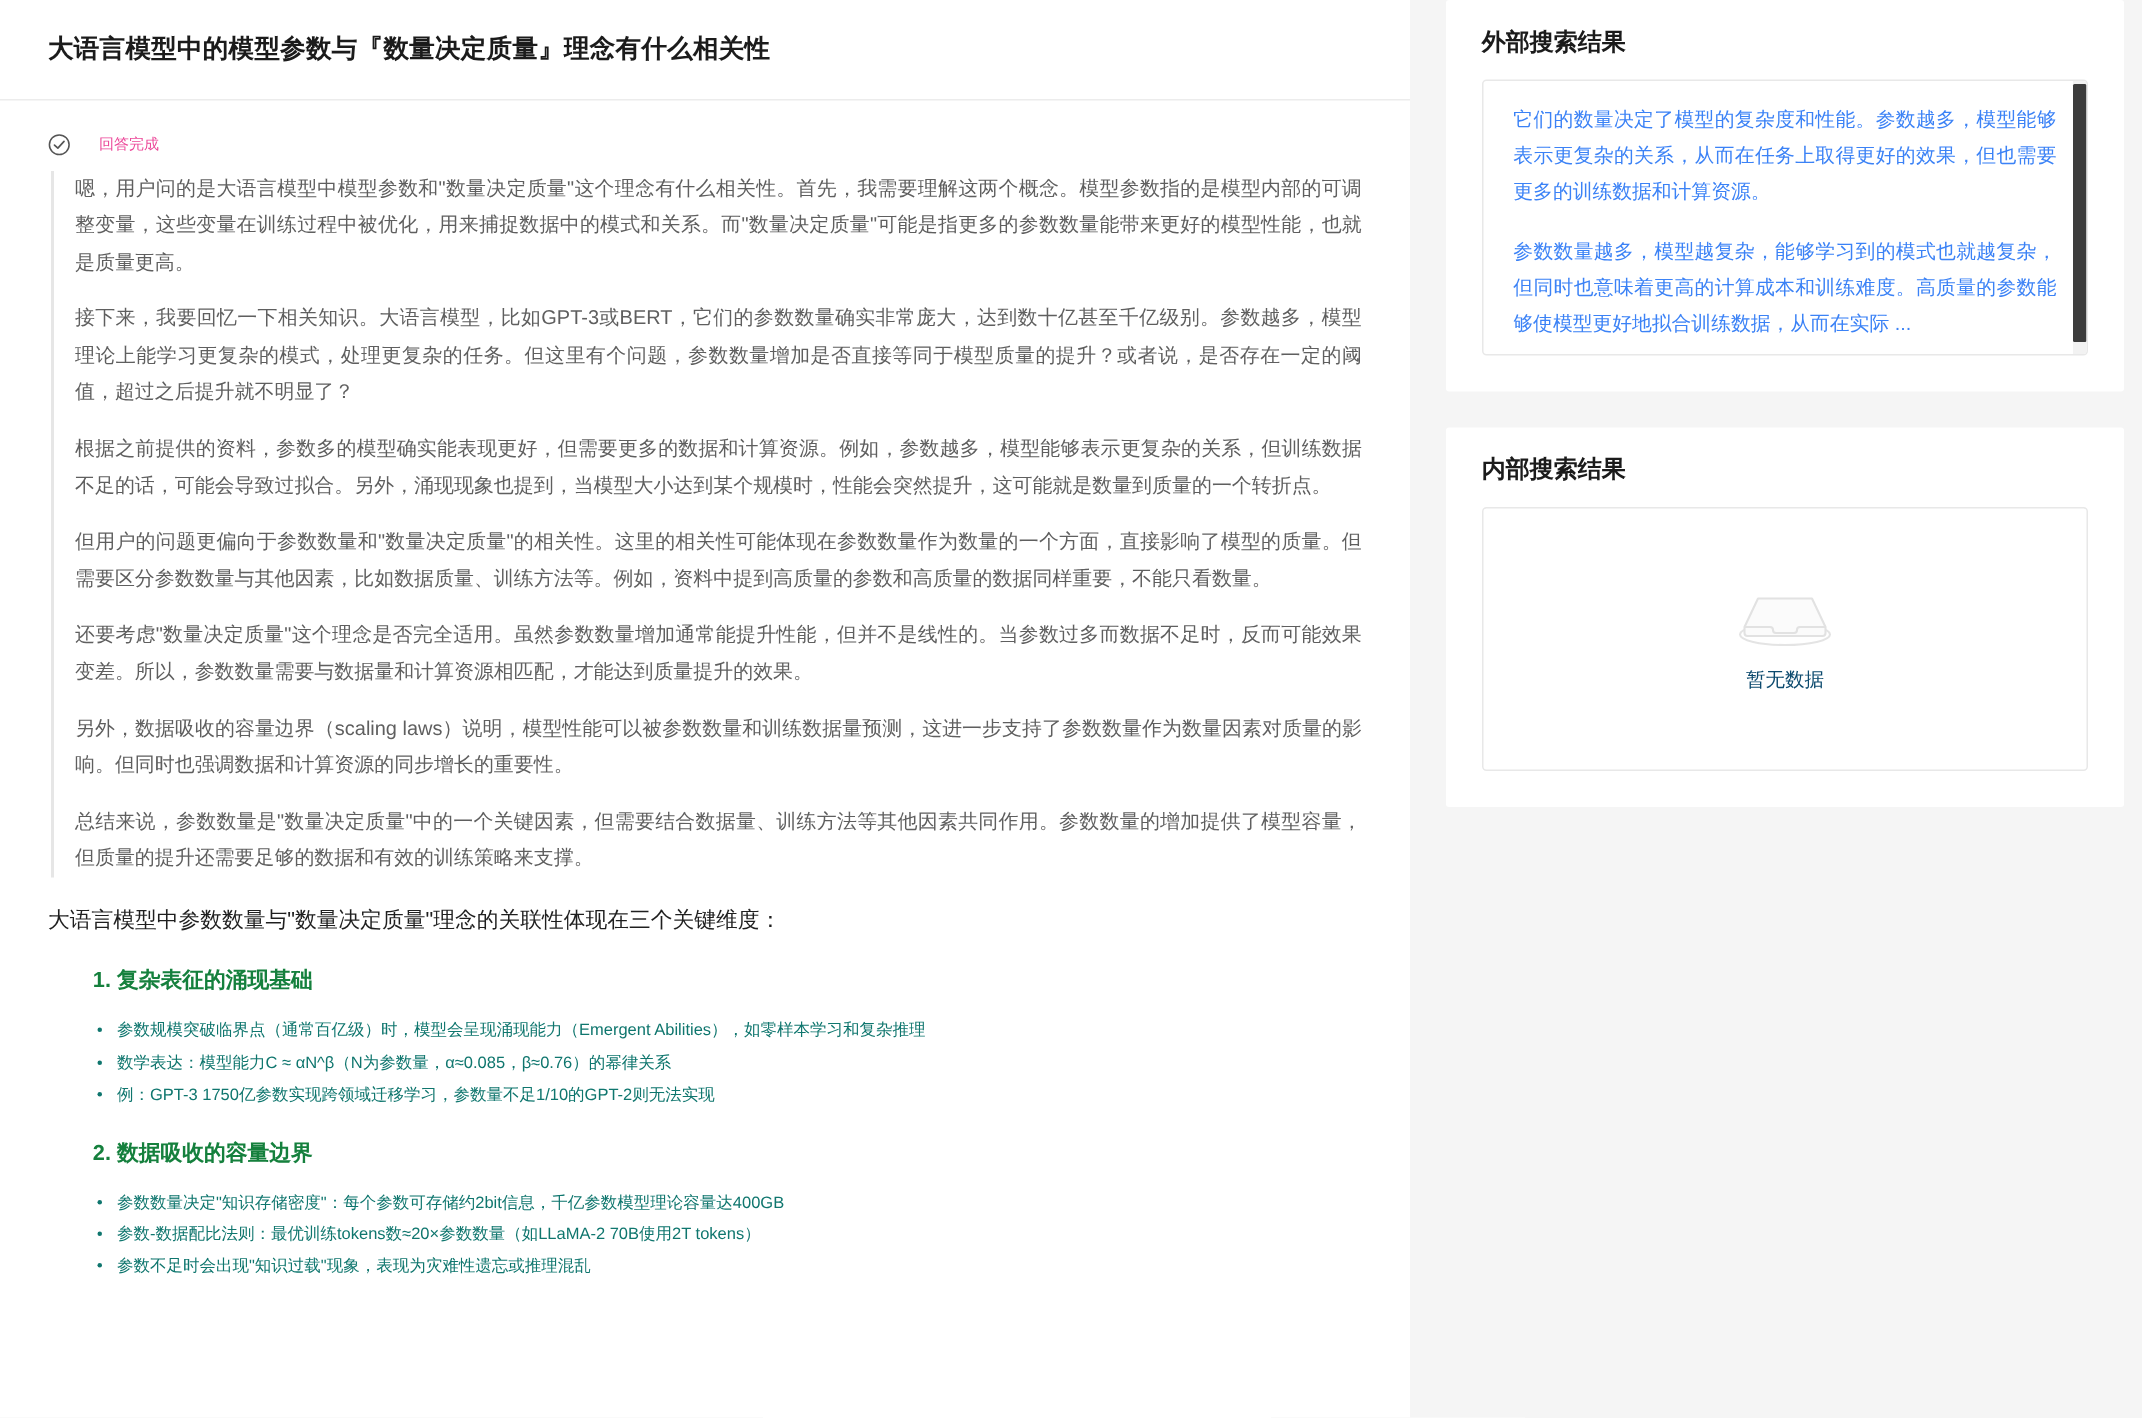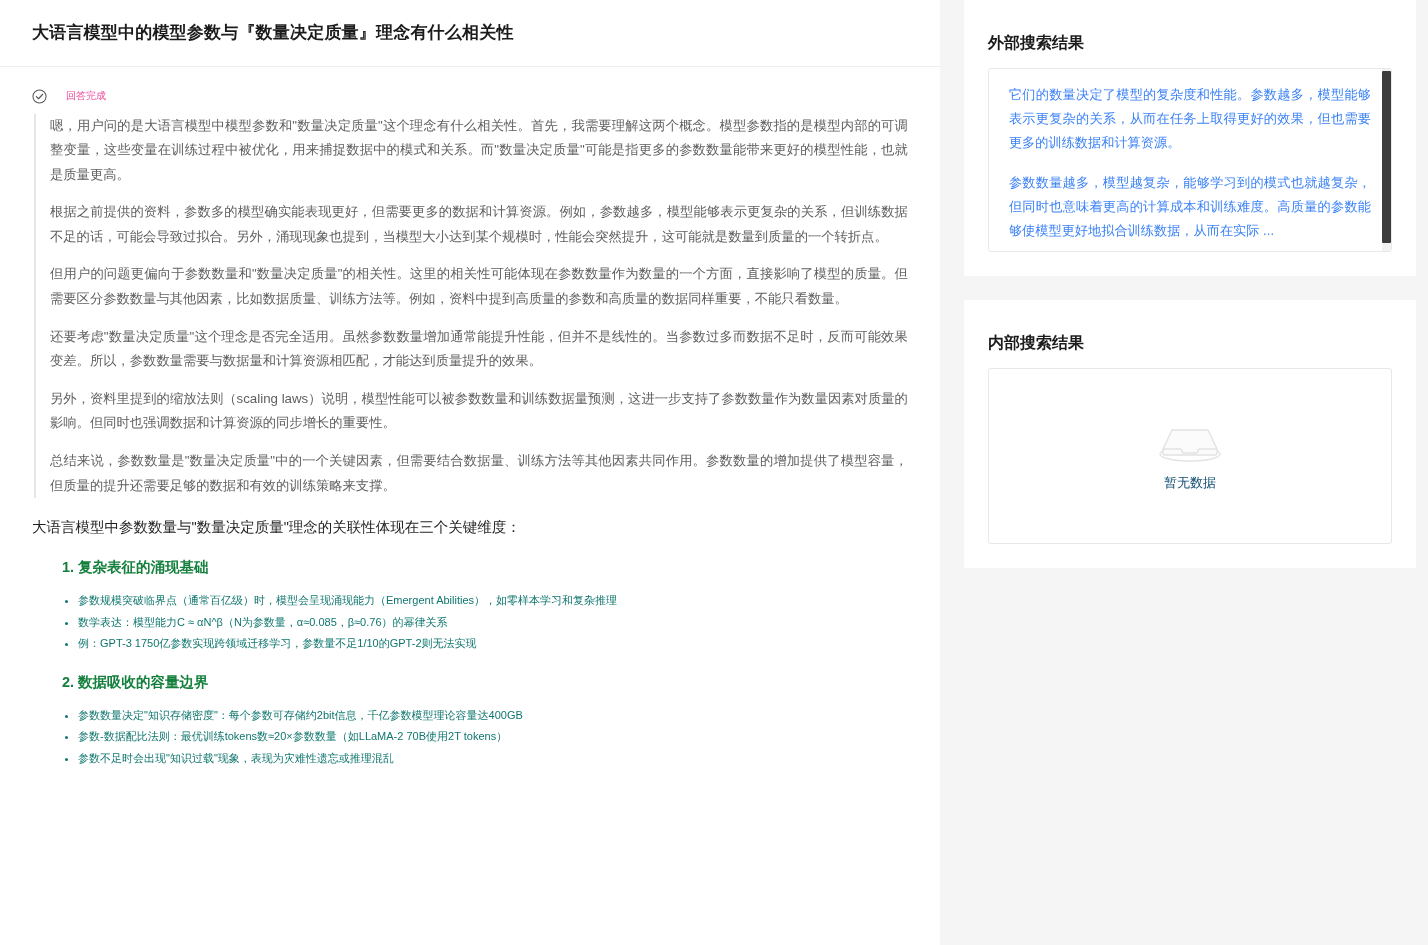--- a/index.html
+++ b/index.html
@@ -113,21 +113,21 @@
     display: flex;
     flex-direction: column;
     gap: 24px;
     padding-top: 0;
   }
   .card {
     background: #ffffff;
     border-radius: 2px;
   }
   .card-header {
-    padding: 33px 24px 14px 24px;
+    padding: 18px 24px 14px 24px;
     font-size: 16px;
     font-weight: bold;
     color: #1b1b1b;
   }
   .card-body {
     padding: 0 24px 24px 24px;
   }
 
   
   .result-box {
@@ -200,24 +200,25 @@
           <svg viewBox="0 0 16 16" width="15" height="15" aria-hidden="true">
             <circle cx="8" cy="8" r="7" fill="none" stroke="#555" stroke-width="1.1"></circle>
             <path d="M4.6 8.2 L7 10.4 L11.4 5.6" fill="none" stroke="#555" stroke-width="1.2" stroke-linecap="round" stroke-linejoin="round"></path>
           </svg>
         </span>
         <span>回答完成</span>
       </div>
 
       <div class="think-block">
         <p>嗯，用户问的是大语言模型中模型参数和"数量决定质量"这个理念有什么相关性。首先，我需要理解这两个概念。模型参数指的是模型内部的可调整变量，这些变量在训练过程中被优化，用来捕捉数据中的模式和关系。而"数量决定质量"可能是指更多的参数数量能带来更好的模型性能，也就是质量更高。</p>
+        <p>接下来，我要回忆一下相关知识。大语言模型，比如GPT-3或BERT，它们的参数数量确实非常庞大，达到数十亿甚至千亿级别。参数越多，模型理论上能学习更复杂的模式，处理更复杂的任务。但这里有个问题，参数数量增加是否直接等同于模型质量的提升？或者说，是否存在一定的阈值，超过之后提升就不明显了？</p>
         <p>根据之前提供的资料，参数多的模型确实能表现更好，但需要更多的数据和计算资源。例如，参数越多，模型能够表示更复杂的关系，但训练数据不足的话，可能会导致过拟合。另外，涌现现象也提到，当模型大小达到某个规模时，性能会突然提升，这可能就是数量到质量的一个转折点。</p>
         <p>但用户的问题更偏向于参数数量和"数量决定质量"的相关性。这里的相关性可能体现在参数数量作为数量的一个方面，直接影响了模型的质量。但需要区分参数数量与其他因素，比如数据质量、训练方法等。例如，资料中提到高质量的参数和高质量的数据同样重要，不能只看数量。</p>
         <p>还要考虑"数量决定质量"这个理念是否完全适用。虽然参数数量增加通常能提升性能，但并不是线性的。当参数过多而数据不足时，反而可能效果变差。所以，参数数量需要与数据量和计算资源相匹配，才能达到质量提升的效果。</p>
-        <p>另外，资料里提到的缩放法则（scaling laws）说明，模型性能可以被参数数量和训练数据量预测，这进一步支持了参数数量作为数量因素对质量的影响。但同时也强调数据和计算资源的同步增长的重要性。</p>
+        <p>另外，数据吸收的容量边界（scaling laws）说明，模型性能可以被参数数量和训练数据量预测，这进一步支持了参数数量作为数量因素对质量的影响。但同时也强调数据和计算资源的同步增长的重要性。</p>
         <p>总结来说，参数数量是"数量决定质量"中的一个关键因素，但需要结合数据量、训练方法等其他因素共同作用。参数数量的增加提供了模型容量，但质量的提升还需要足够的数据和有效的训练策略来支撑。</p>
       </div>
 
       <p class="answer-lead">大语言模型中参数数量与"数量决定质量"理念的关联性体现在三个关键维度：</p>
 
       <ol class="num-list" start="1">
         <li>复杂表征的涌现基础</li>
       </ol>
       <ul class="bullets">
         <li>参数规模突破临界点（通常百亿级）时，模型会呈现涌现能力（Emergent Abilities），如零样本学习和复杂推理</li>

